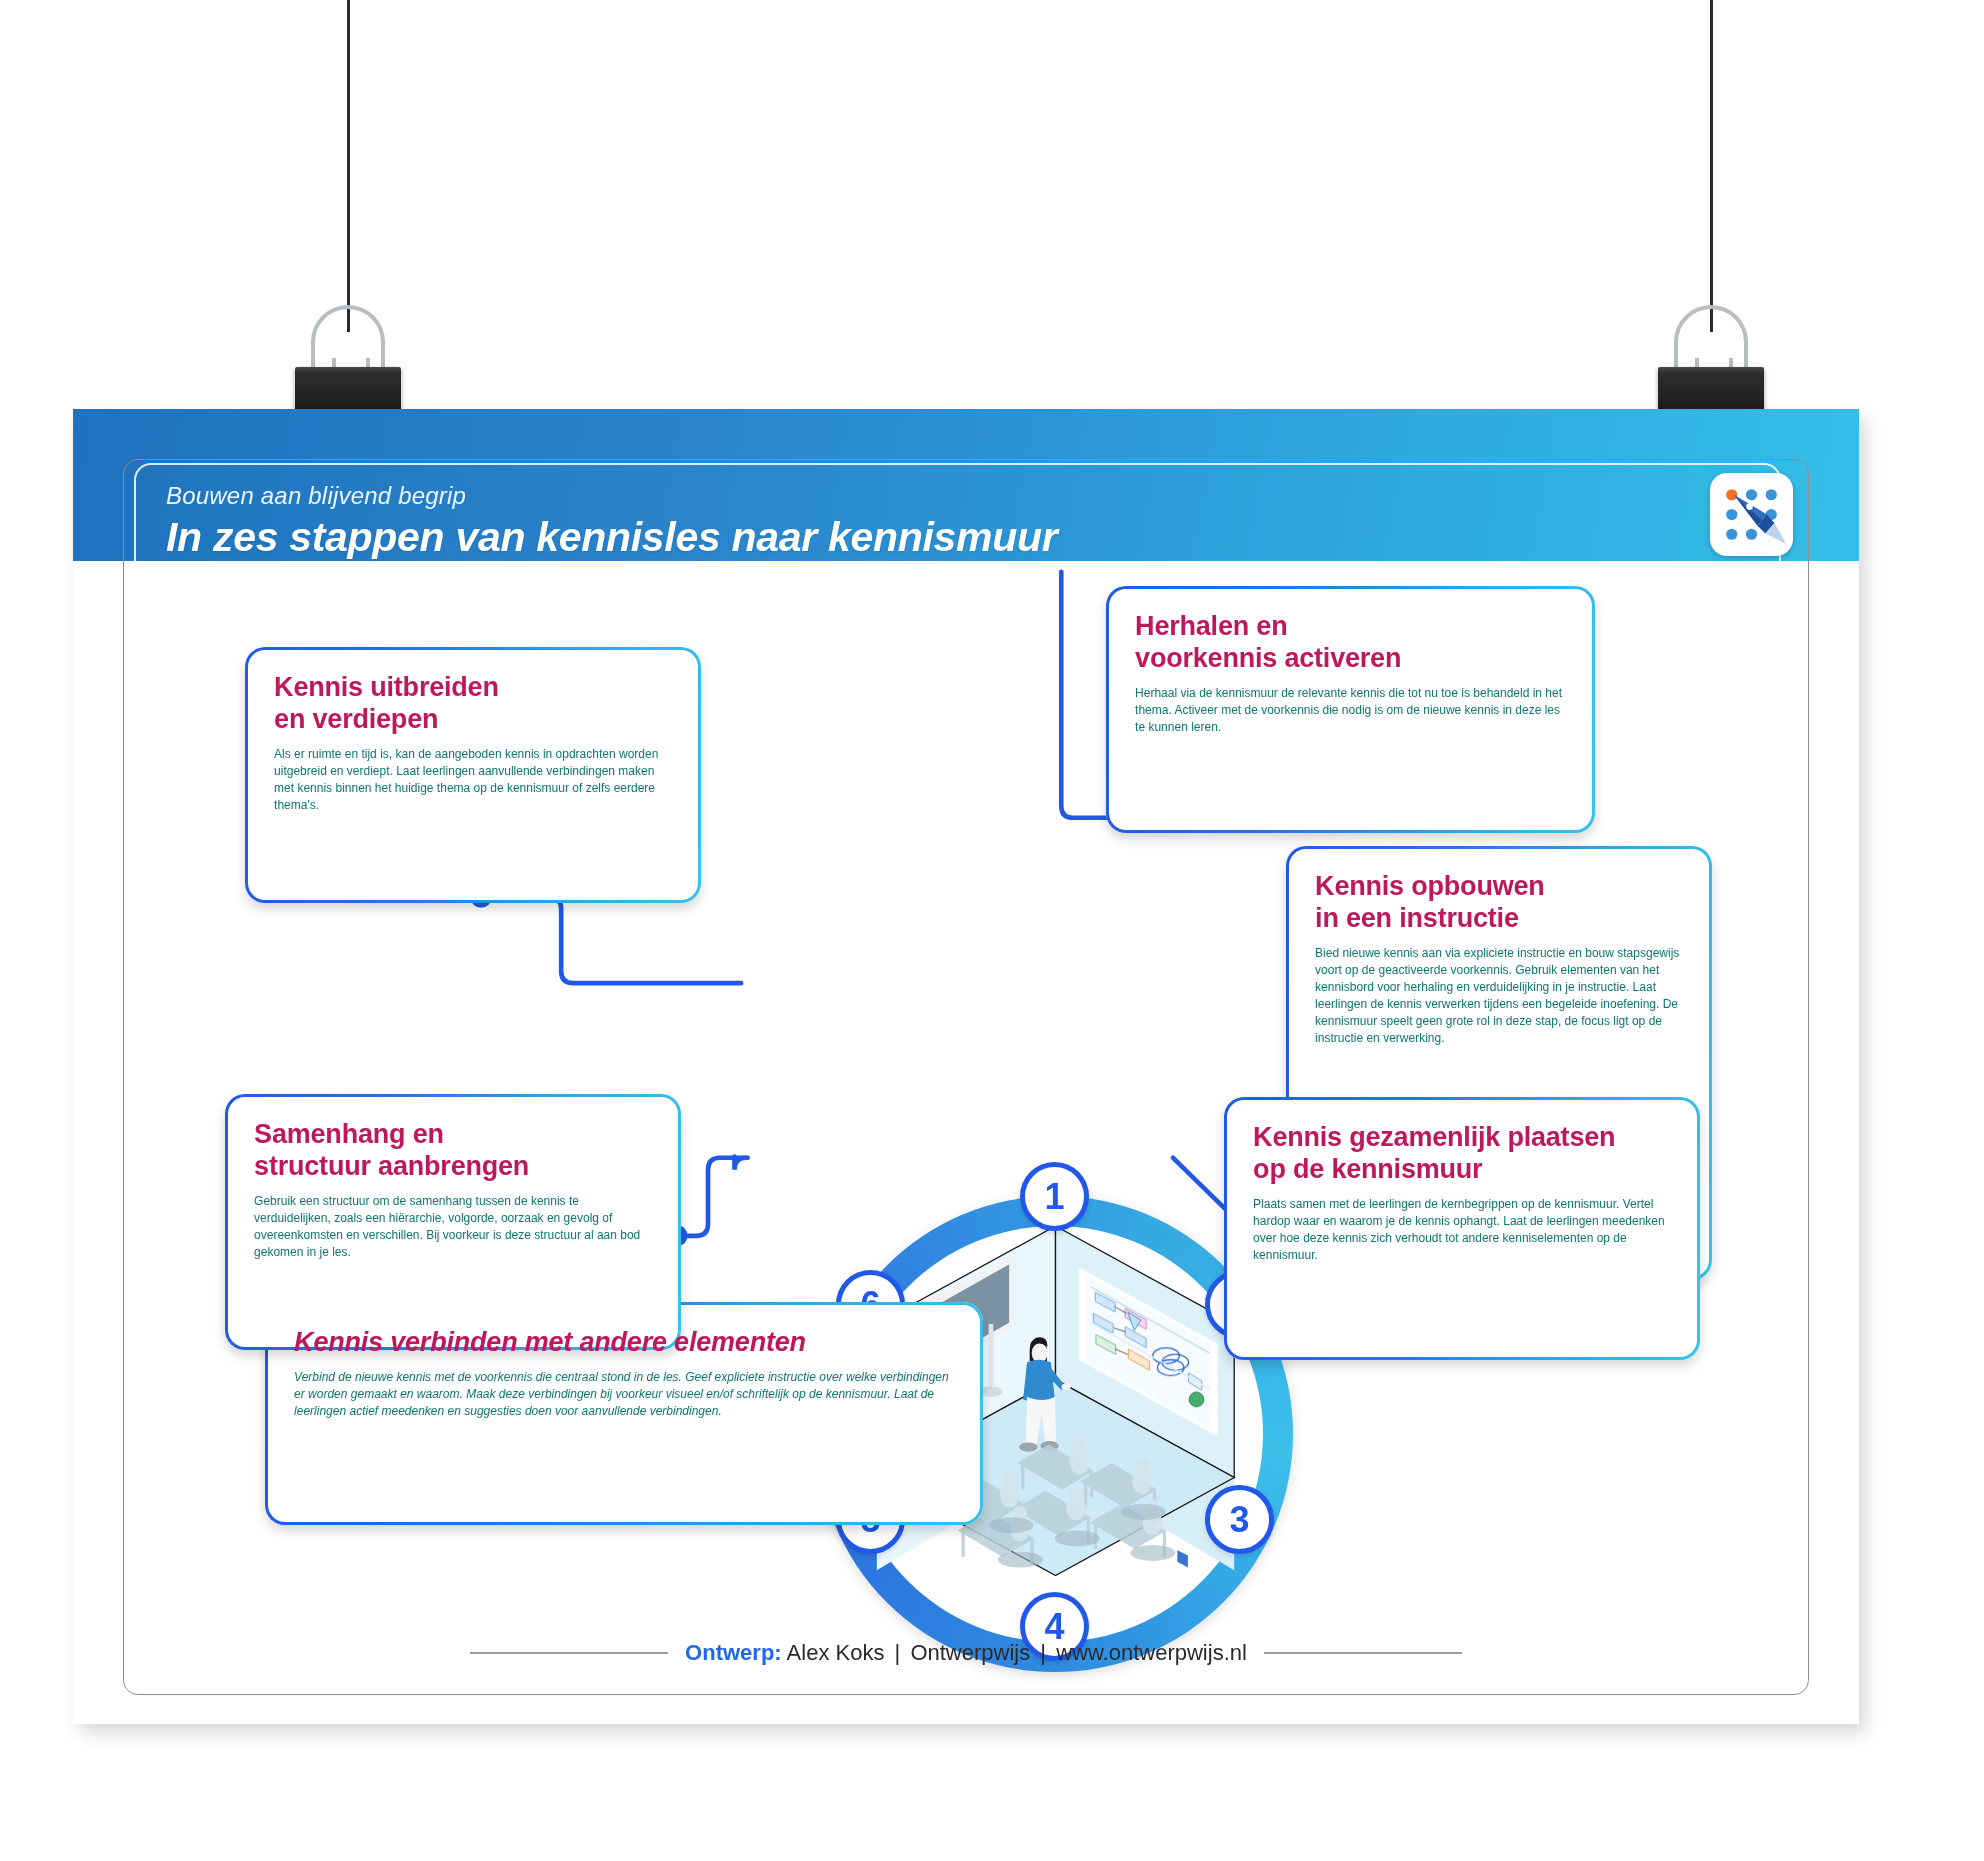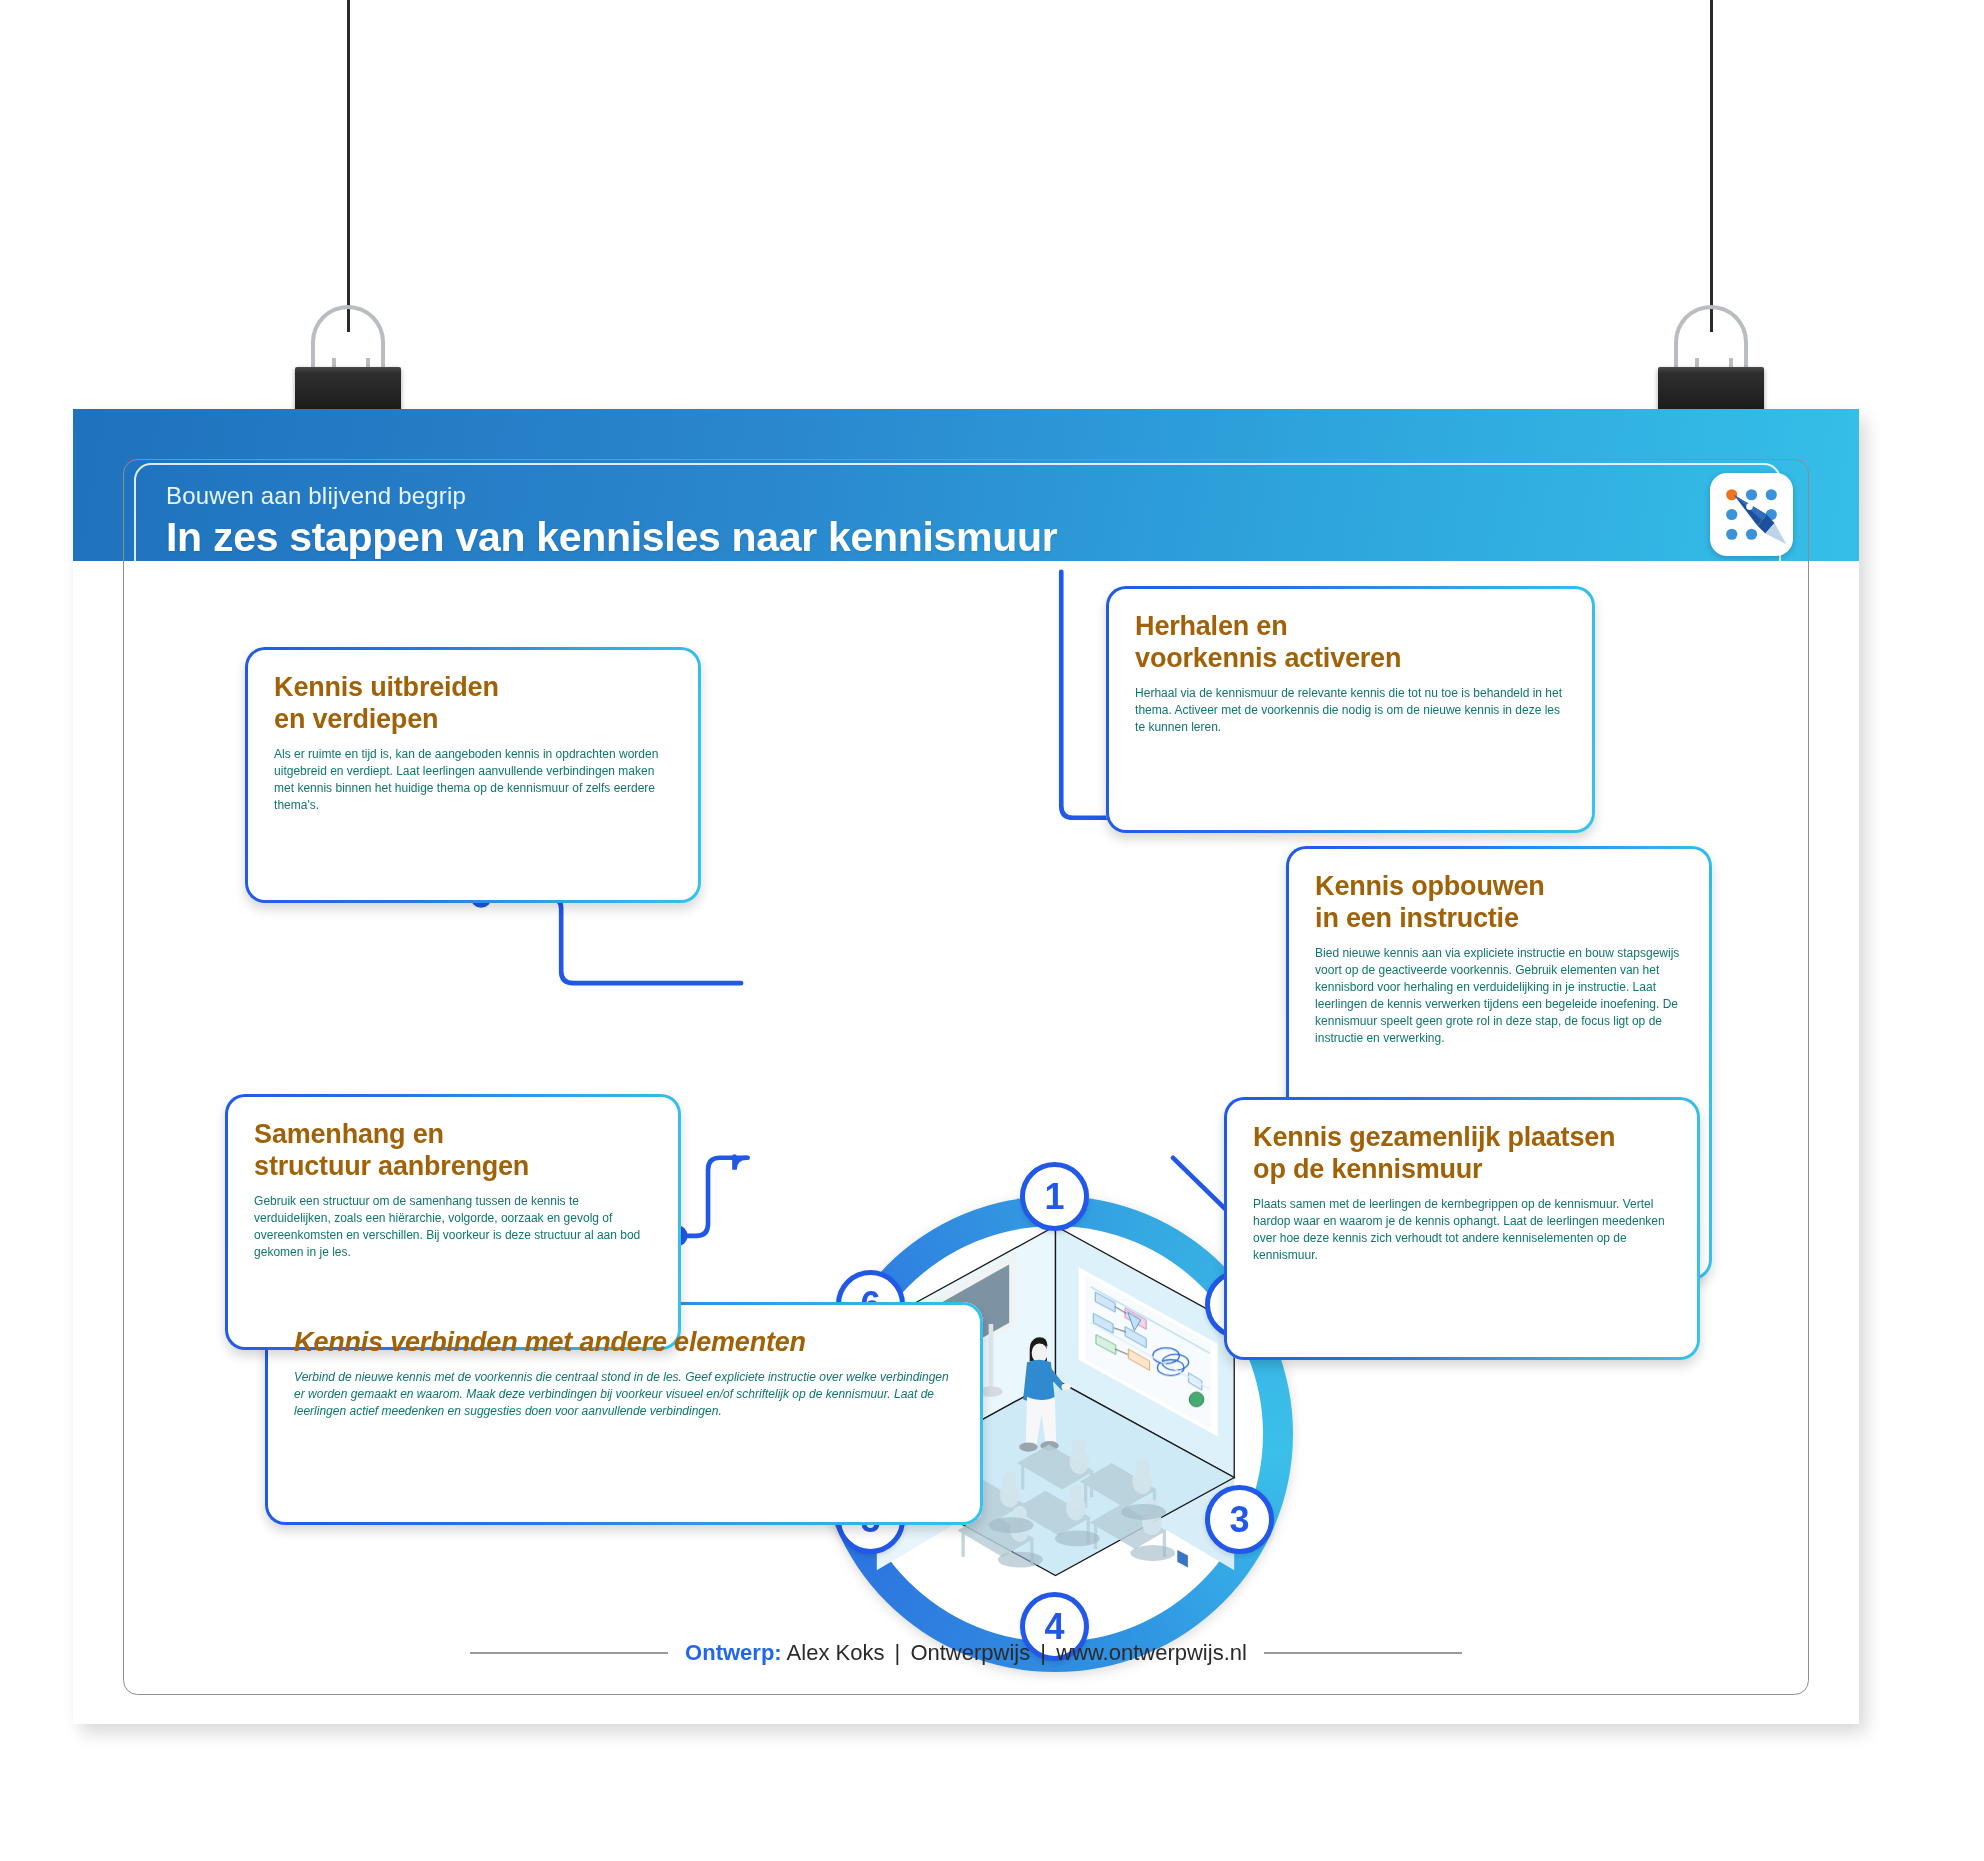--- a/index.html
+++ b/index.html
@@ -40,20 +40,21 @@
   }
   .poster-inner-frame{
     position:absolute;left:50px;top:50px;right:50px;bottom:29px;
     border:1.3px solid #8d8d8d;border-radius:14.6px;
   }
 
   
   .banner{
     position:absolute;left:0;top:0;width:1786px;height:152px;
     background:linear-gradient(100deg,#1f72bd 0%,#2a86cd 38%,#2ea5dd 70%,#35bfe8 100%);
+    font-style:italic;
   }
   .banner-frame{
     position:absolute;left:61px;top:54px;width:1647px;height:122px;
     border:2px solid rgba(255,255,255,.85);
     border-bottom:none;
     border-radius:17px 17px 0 0;
     box-sizing:border-box;
   }
   .banner-text{position:absolute;left:93px;top:74px;}
   .kicker{
@@ -102,21 +103,21 @@
   }
   .card-skin{
     position:absolute;inset:0;border-radius:20px;padding:3.3px;
     background:linear-gradient(95deg,#2158e8 0%,#2a74e4 38%,#31a6e4 72%,#36c3ec 100%);
   }
   .card-skin > .inner{
     position:absolute;inset:3.3px;background:#fff;border-radius:17px;
   }
   .card-content{position:relative;z-index:2;padding:22.5px 26.5px 20px 26.5px;}
   .card-title{
-    font-size:27px;line-height:1.17;font-weight:bold;color:#a16207;
+    font-size:27px;line-height:1.17;font-weight:bold;color:#be185d;
     margin:0 0 10.6px 0;letter-spacing:-0.2px;white-space:pre-line;
   }
   .card-body{
     font-size:12px;line-height:1.42;color:#0f766e;margin:0;font-weight:400;
   }
 
   
   .footer{
     position:absolute;left:0;bottom:58px;width:1786px;
     display:flex;align-items:center;justify-content:center;gap:17px;

